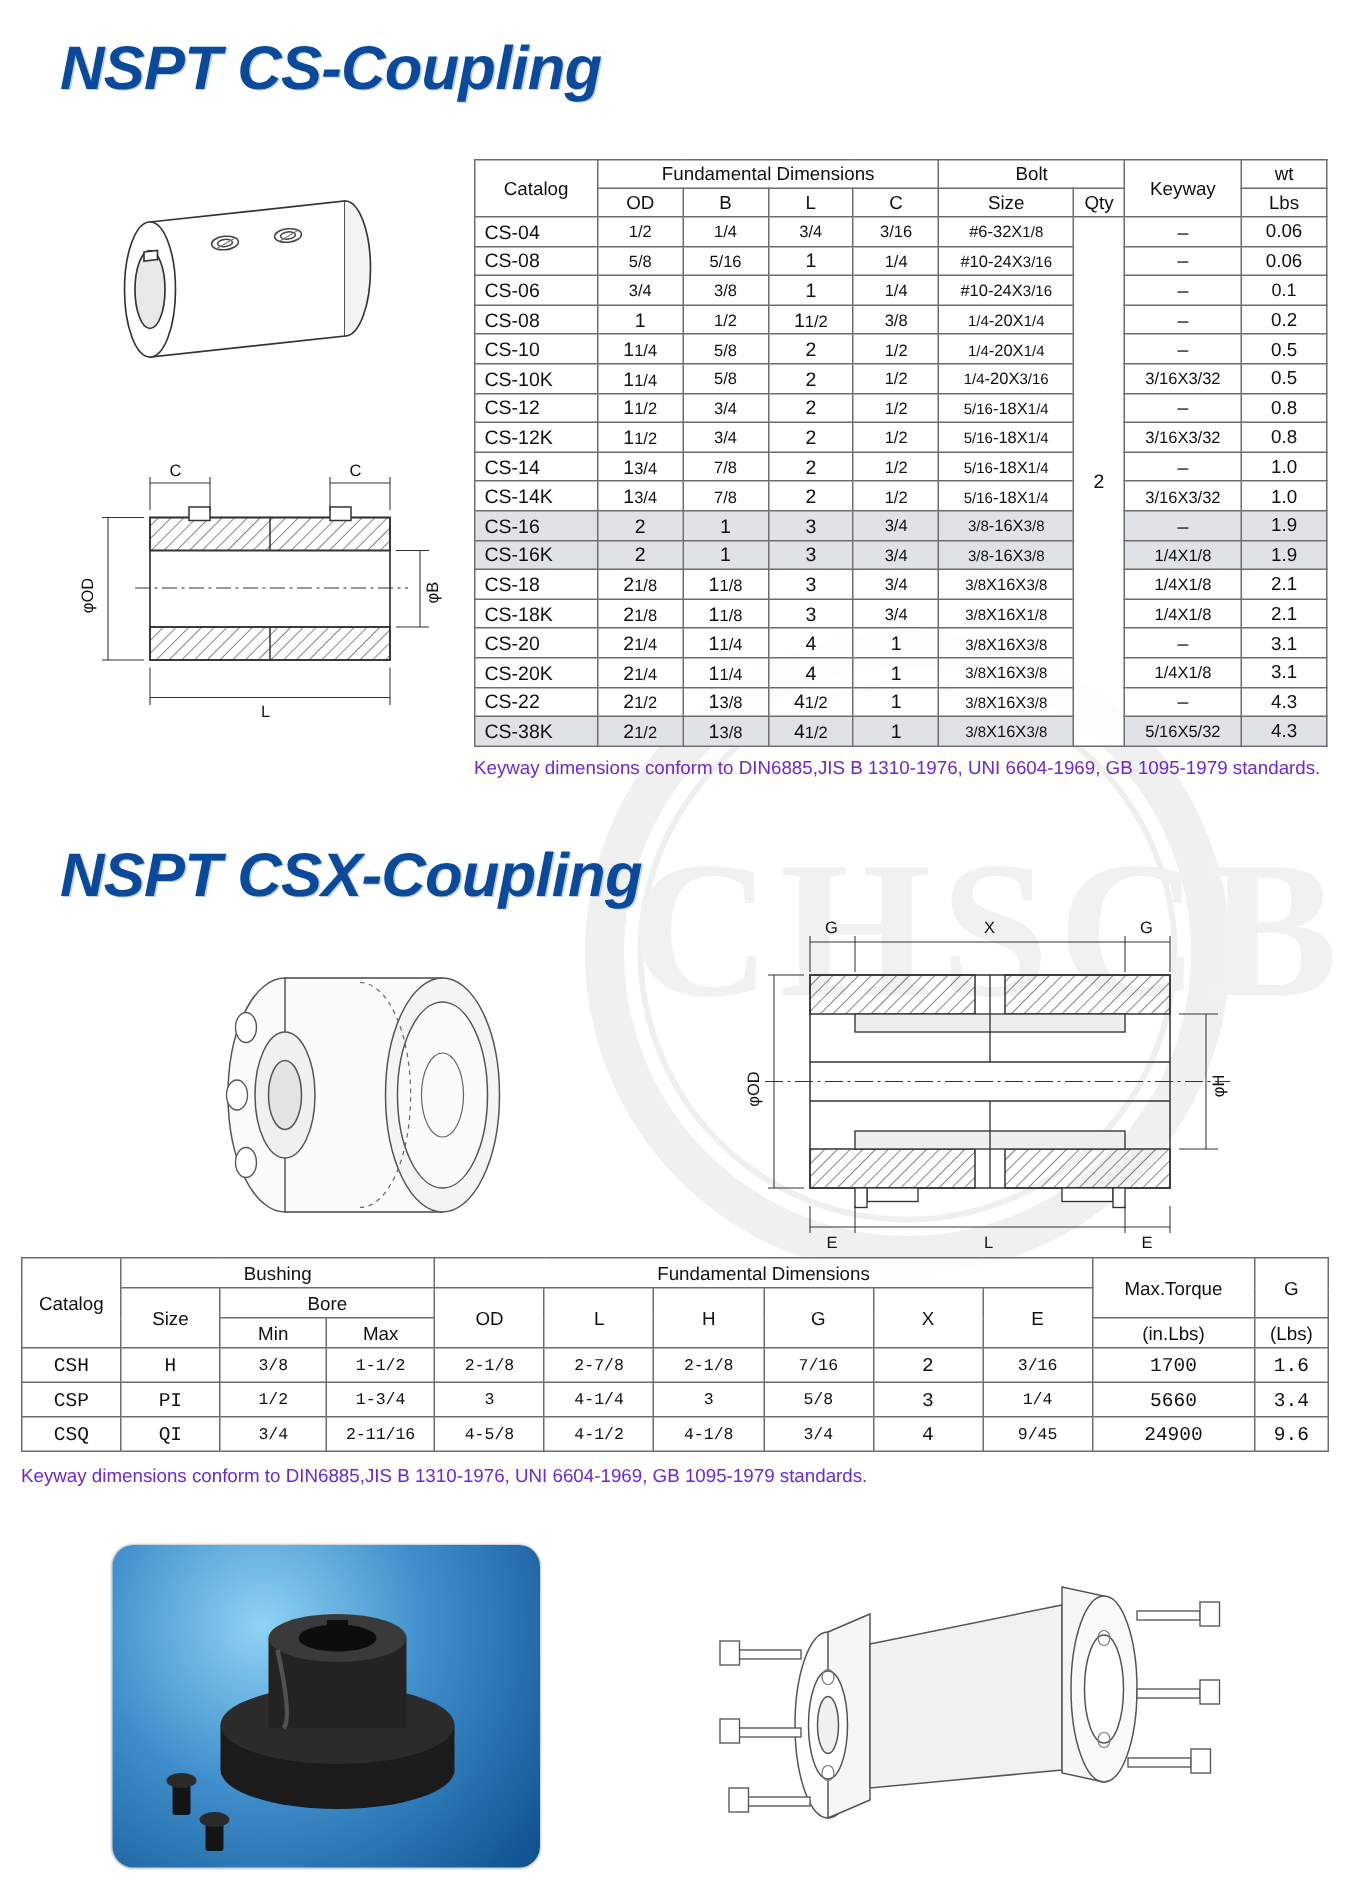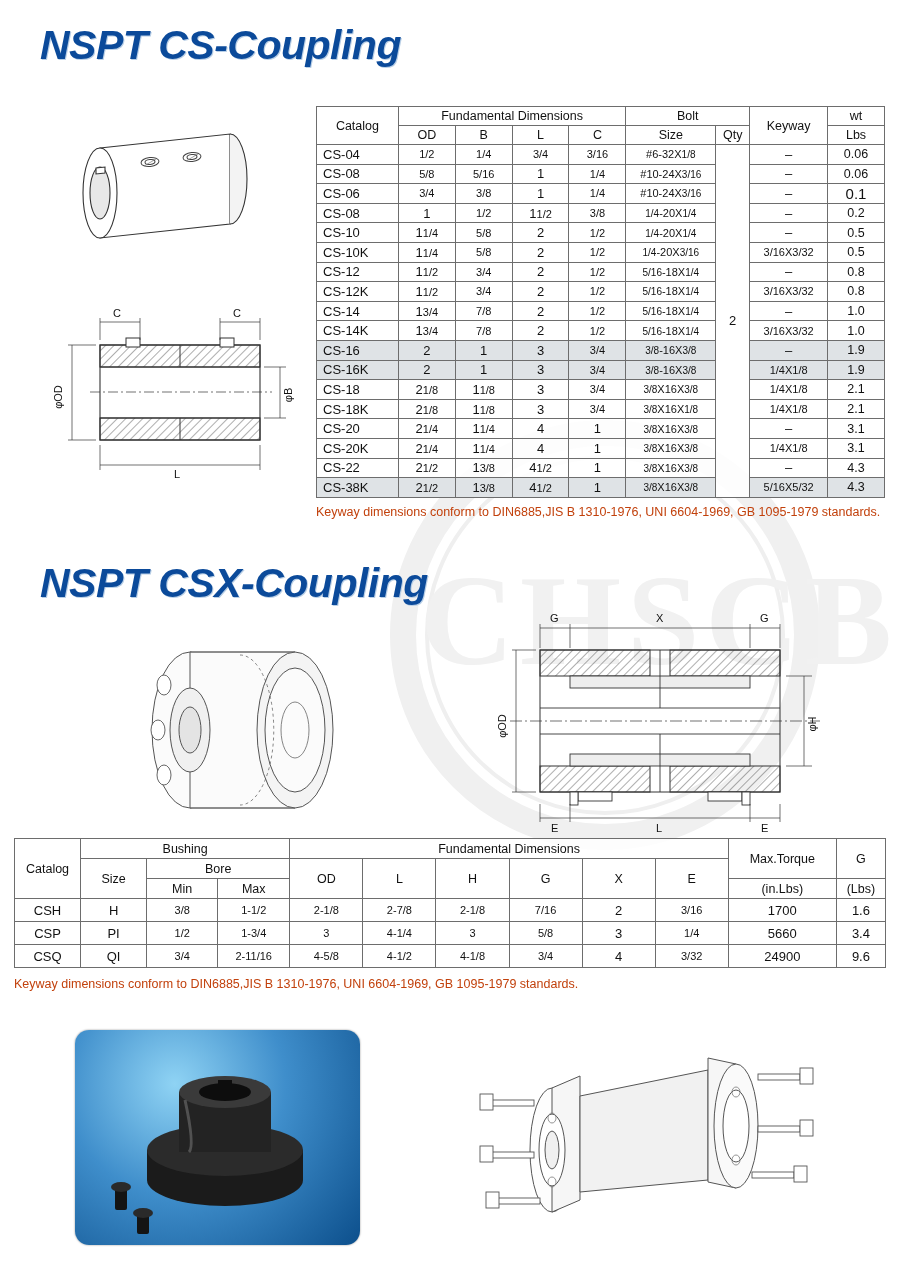--- a/index.html
+++ b/index.html
@@ -62,30 +62,30 @@
   }
   #table1 { position:absolute; left:316px; top:106px; width:569px; }
   #table1 th { height:19px; font-size:12.5px; }
   #table1 td { height:19.6px; }
   #table1 .cat { font-size:13px; padding-left:6px; text-align:left; }
   #table1 .shade { background:#dfe3e6; }
   .frac { font-size:11px; }
   .whole { font-size:13px; }
 
   .note-red {
-    color:#c2410c; font-size:12.5px; line-height:1.45;
+    color:#6d28d9; font-size:12.5px; line-height:1.45;
   }
   #note1 { position:absolute; left:316px; top:503px; }
   #note2 { position:absolute; left:14px; top:975px; }
 
   
   #table2 { position:absolute; left:14px; top:838px; width:872px; font-size:12px; }
   #table2 th, #table2 td { border:1px solid #6d6d6d; }
   #table2 th { height:20px; font-size:12.5px; font-weight:normal; }
-  #table2 td { height:23px; }
+  #table2 td { height:23px;font-family:Liberation Mono, monospace; }
   #table2 .big { font-size:13px; }
 
   
   svg { display:block; }
   #draw1 { position:absolute; left:40px; top:120px; }
   #draw2 { position:absolute; left:40px; top:300px; }
   #draw3 { position:absolute; left:80px; top:625px; }
   #draw4 { position:absolute; left:470px; top:608px; }
 
   
@@ -231,21 +231,21 @@
           <td class="" style="font-size:12.5px">0.06</td>
         </tr>
         <tr>
           <td class="cat">CS-06</td>
           <td class=""><span class="frac">3/4</span></td>
           <td class=""><span class="frac">3/8</span></td>
           <td class=""><span class="whole">1</span></td>
           <td class=""><span class="frac">1/4</span></td>
           <td class="" style="font-size:12px"><span class="frac">#10-24X<span style="font-size:10px">3/16</span></span></td>
           <td class=""><span class="whole">–</span></td>
-          <td class="" style="font-size:15px">0.1</td>
+          <td class="" style="font-size:12px">0.1</td>
         </tr>
         <tr>
           <td class="cat">CS-08</td>
           <td class=""><span class="whole">1</span></td>
           <td class=""><span class="frac">1/2</span></td>
           <td class=""><span class="whole">1</span><span class="frac">1/2</span></td>
           <td class=""><span class="frac">3/8</span></td>
           <td class="" style="font-size:12px"><span class="frac"><span style="font-size:10px">1/4</span>-20X<span style="font-size:10px">1/4</span></span></td>
           <td class=""><span class="whole">–</span></td>
           <td class="" style="font-size:12.5px">0.2</td>
@@ -547,21 +547,21 @@
         <tr>
           <td class="big">CSQ</td>
           <td class="big">QI</td>
           <td><span class="frac">3/4</span></td>
           <td><span class="frac">2-11/16</span></td>
           <td><span class="frac">4-5/8</span></td>
           <td><span class="frac">4-1/2</span></td>
           <td><span class="frac">4-1/8</span></td>
           <td><span class="frac">3/4</span></td>
           <td class="big">4</td>
-          <td><span class="frac">3/32</span></td>
+          <td><span class="frac">9/45</span></td>
           <td class="big">24900</td>
           <td class="big">9.6</td>
         </tr>
       </tbody>
   </table>
 
   <div id="note2" class="note-red">Keyway dimensions conform to DIN6885,JIS B 1310-1976, UNI 6604-1969, GB 1095-1979 standards.</div>
 
   <div id="photo1">
     <svg width="285" height="215" viewBox="0 0 285 215">

